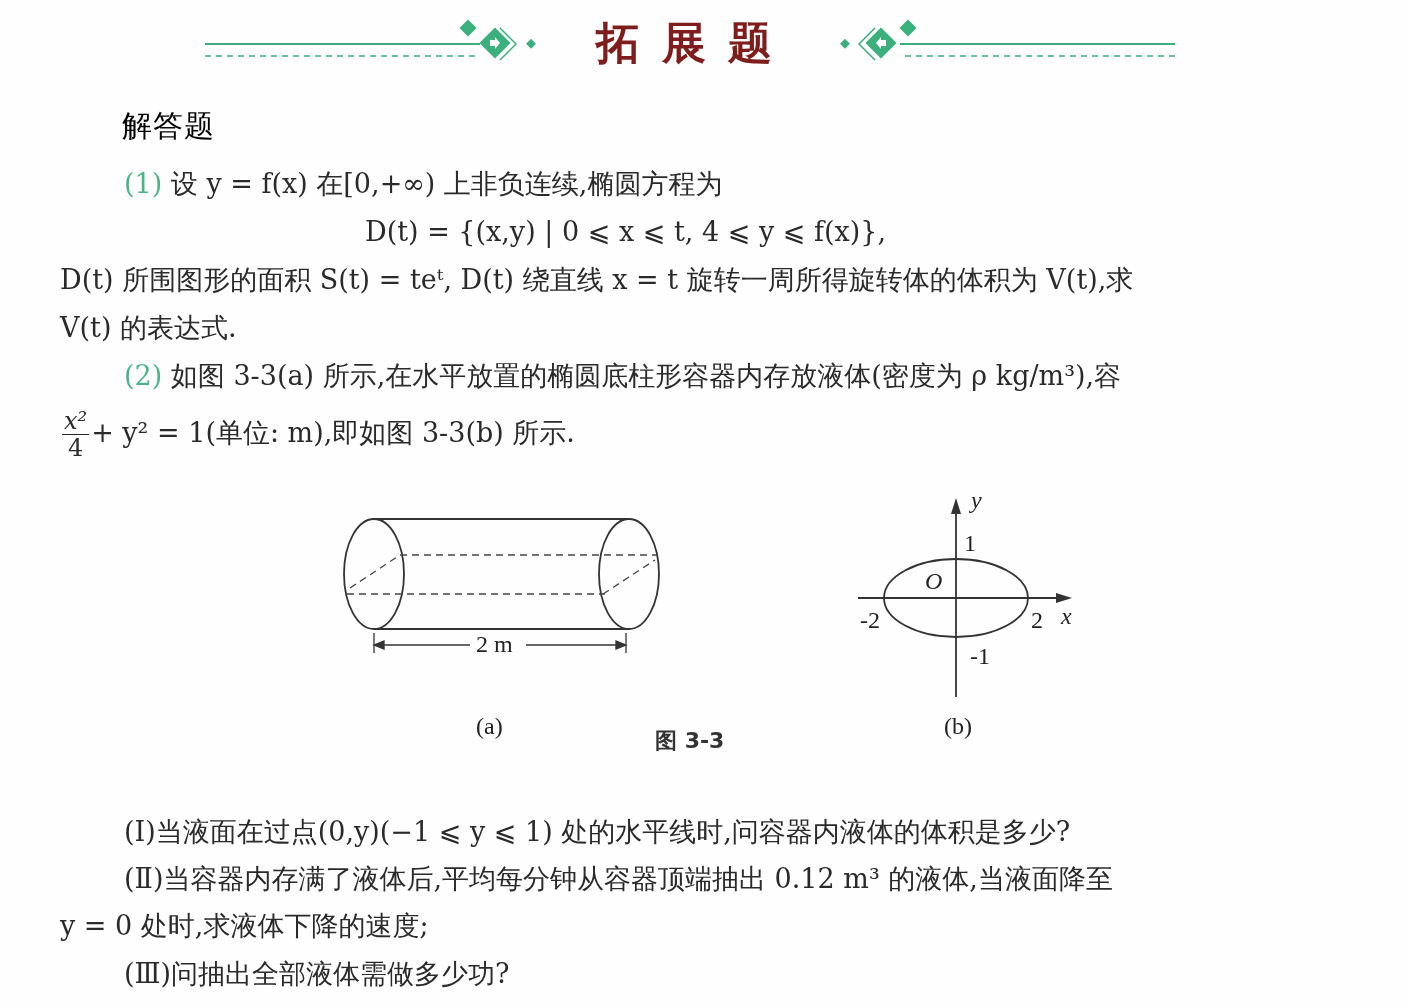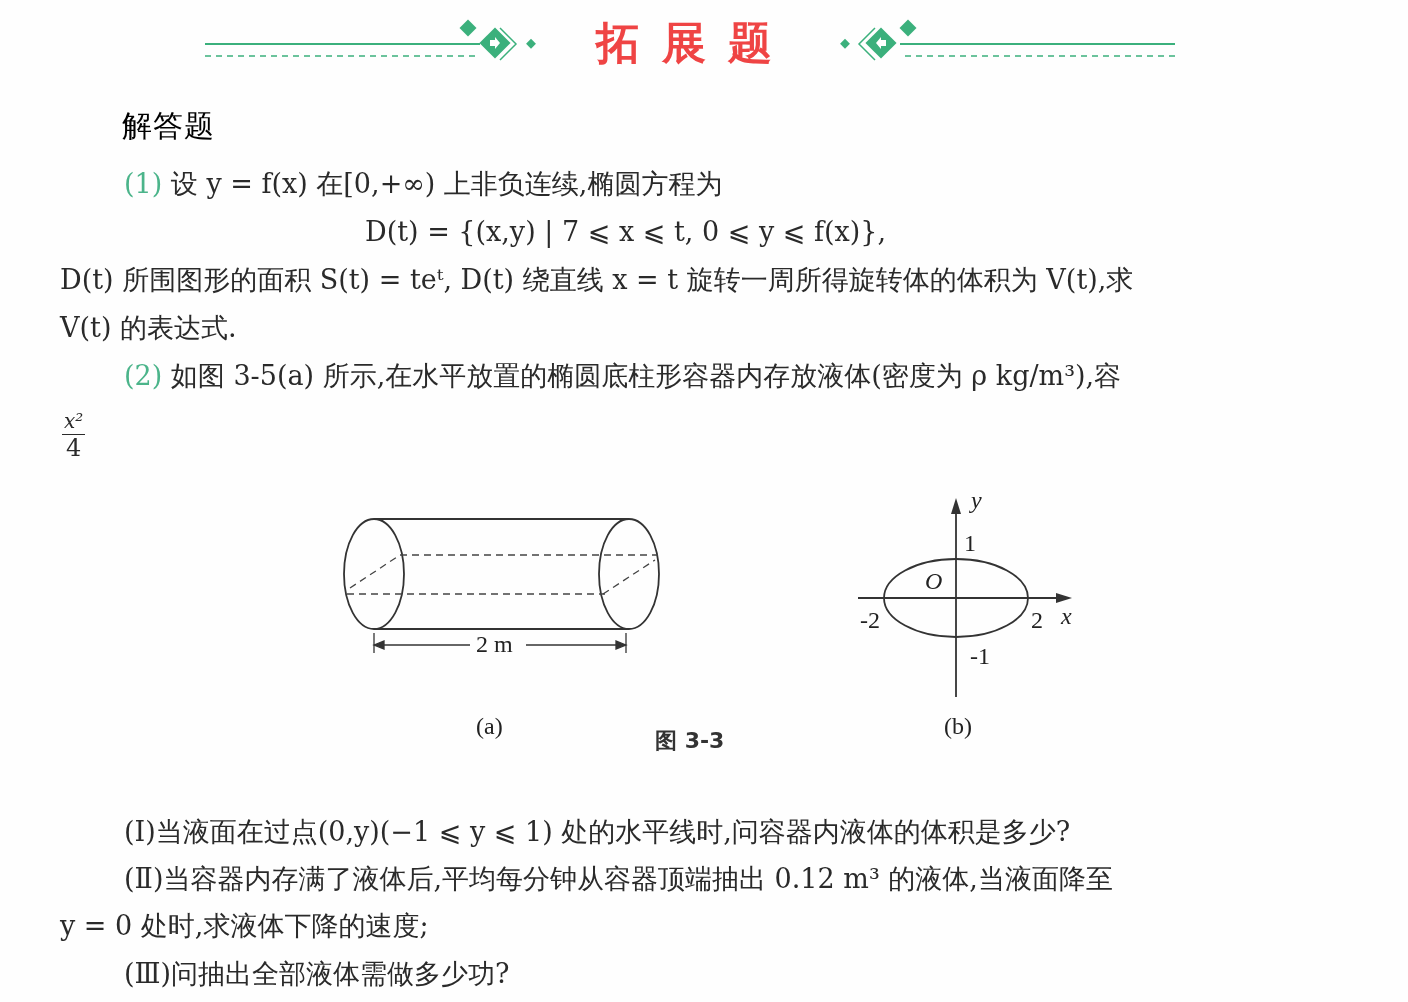--- a/index.html
+++ b/index.html
@@ -3,32 +3,32 @@
 <meta charset="utf-8">
 <style>
   html, body { margin:0; padding:0; }
   body {
     width:1408px; height:1002px; background:#fefefe; position:relative; overflow:hidden;
     font-family:"DejaVu Serif", serif; color:#2a2a2a;
   }
   .abs { position:absolute; }
   .header-title {
     position:absolute; left:590px; top:14px; width:210px; text-align:center;
-    font-size:44px; font-weight:bold; letter-spacing:22px; color:#ef4444;
+    font-size:44px; font-weight:bold; letter-spacing:22px; color:#7f1d1d;
     font-family:"DejaVu Serif", serif;
   }
   .section-title {
     position:absolute; left:122px; top:106px; font-size:30px; color:#000000;
     font-family:"DejaVu Sans", sans-serif; letter-spacing:1px;
   }
   .line { position:absolute; font-size:27px; white-space:nowrap; line-height:1; }
   .green { color:#4bb48a; }
   i, .it { font-style:italic; font-family:"DejaVu Serif", serif; }
   .frac { display:inline-block; vertical-align:middle; text-align:center; margin:0 2px; }
-  .frac .num { display:block; border-bottom:1.5px solid #2a2a2a; padding:0 2px; font-size:20px; line-height:26px; }
+  .frac .num { display:block; border-bottom:1.5px solid #2a2a2a; padding:0 2px; font-size:24px; line-height:26px; }
   .frac .den { display:block; font-size:24px; line-height:26px; }
   .caption { position:absolute; font-size:24px; font-family:"Liberation Serif", serif; color:#222; }
   .fig-title { position:absolute; left:655px; top:726px; font-size:22px; font-weight:bold; font-family:"DejaVu Sans", sans-serif; color:#333; }
 </style>
 </head>
 <body>
 
 <svg class="abs" style="left:200px;top:18px" width="345" height="50">
   <line x1="5" y1="26" x2="280" y2="26" stroke="#3bb07c" stroke-width="2"></line>
   <line x1="5" y1="38" x2="275" y2="38" stroke="#3bb07c" stroke-width="1.5" stroke-dasharray="6,5"></line>
@@ -48,30 +48,30 @@
   <rect x="7" y="22" width="7" height="7" fill="#3bb07c" transform="rotate(45 10 25)"></rect>
   <path d="M51 22 h-5 v-3 l-5 6 l5 6 v-3 h5z" fill="#fff"></path>
 </svg>
 
 <div class="section-title">解答题</div>
 
 <div class="line" style="left:124px;top:170px">
   <span class="green">(1)</span>
   <span>设 y = f(x) 在[0,+∞) 上非负连续,椭圆方程为</span>
 </div>
-<div class="line" style="left:365px;top:218px">D(t) = {(x,y) | 7 ⩽ x ⩽ t, 0 ⩽ y ⩽ f(x)},</div>
+<div class="line" style="left:365px;top:218px">D(t) = {(x,y) | 0 ⩽ x ⩽ t, 4 ⩽ y ⩽ f(x)},</div>
 <div class="line" style="left:60px;top:266px">D(t) 所围图形的面积 S(t) = teᵗ, D(t) 绕直线 x = t 旋转一周所得旋转体的体积为 V(t),求</div>
 <div class="line" style="left:60px;top:314px">V(t) 的表达式.</div>
 
 <div class="line" style="left:124px;top:362px">
   <span class="green">(2)</span>
-  <span>如图 3-5(a) 所示,在水平放置的椭圆底柱形容器内存放液体(密度为 ρ kg/m³),容</span>
+  <span>如图 3-3(a) 所示,在水平放置的椭圆底柱形容器内存放液体(密度为 ρ kg/m³),容</span>
 </div>
 <div class="line" style="left:60px;top:408px">
-  <span class="frac"><span class="num it">x²</span><span class="den">4</span></span>
+  <span class="frac"><span class="num it">x²</span><span class="den">4</span></span><span>+ y² = 1(单位: m),即如图 3-3(b) 所示.</span>
 </div>
 
 <svg class="abs" style="left:330px;top:505px" width="350" height="160" viewBox="0 0 350 160">
   <g fill="none" stroke="#333" stroke-width="1.8">
     <ellipse cx="44" cy="69" rx="30" ry="55"></ellipse>
     <ellipse cx="299" cy="69" rx="30" ry="55"></ellipse>
     <line x1="44" y1="14" x2="299" y2="14"></line>
     <line x1="44" y1="124" x2="299" y2="124"></line>
   </g>
   <g fill="none" stroke="#444" stroke-width="1.3" stroke-dasharray="7,5">

